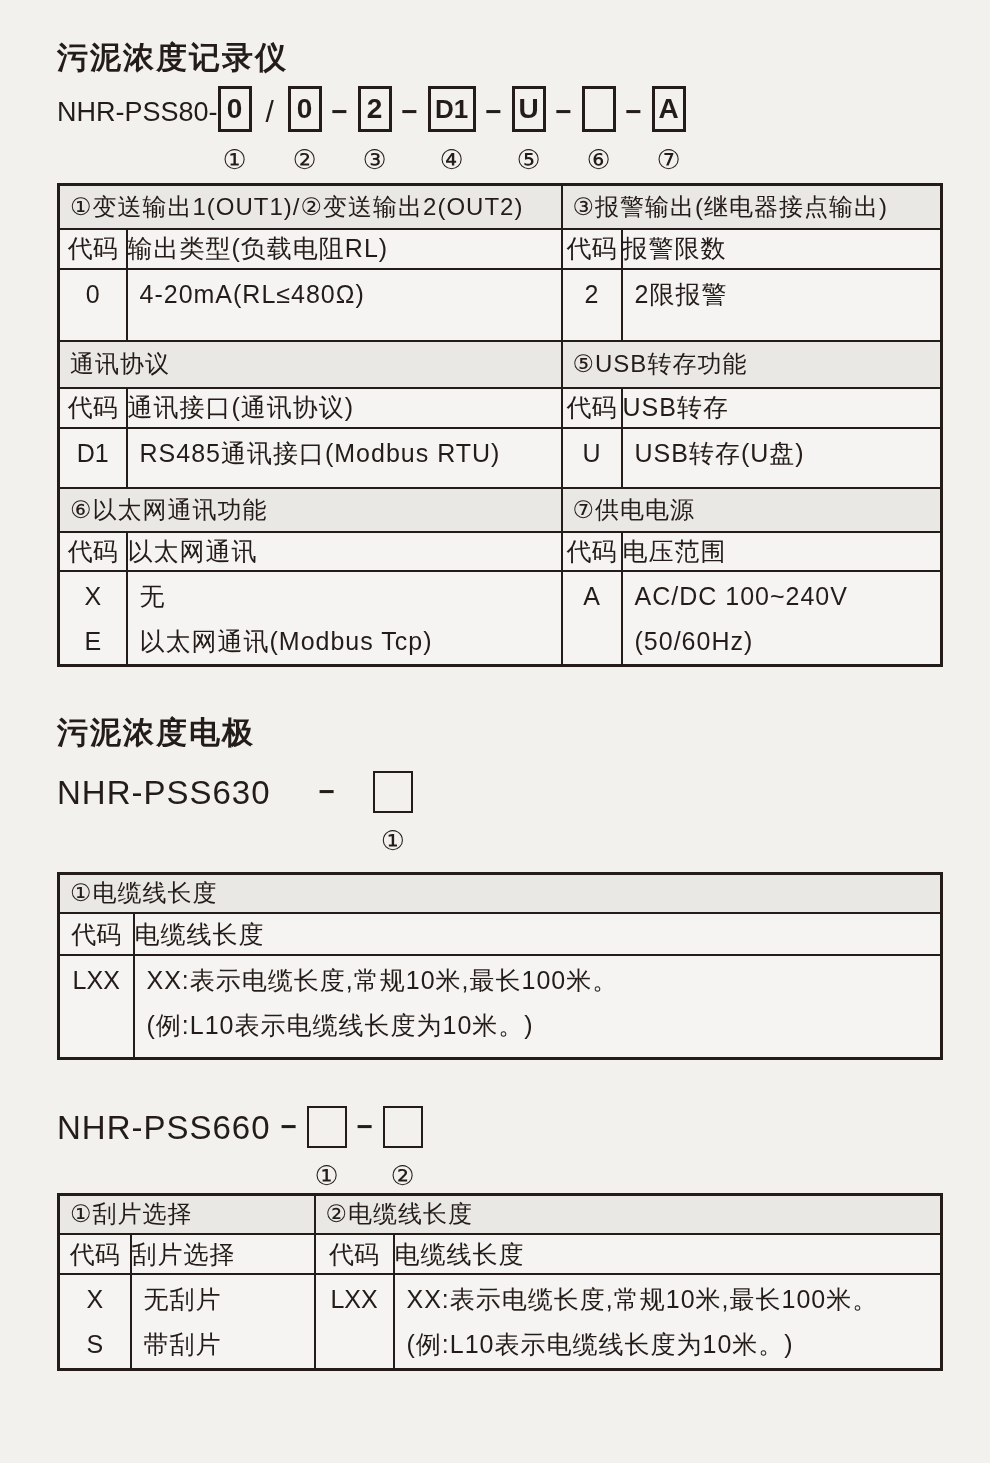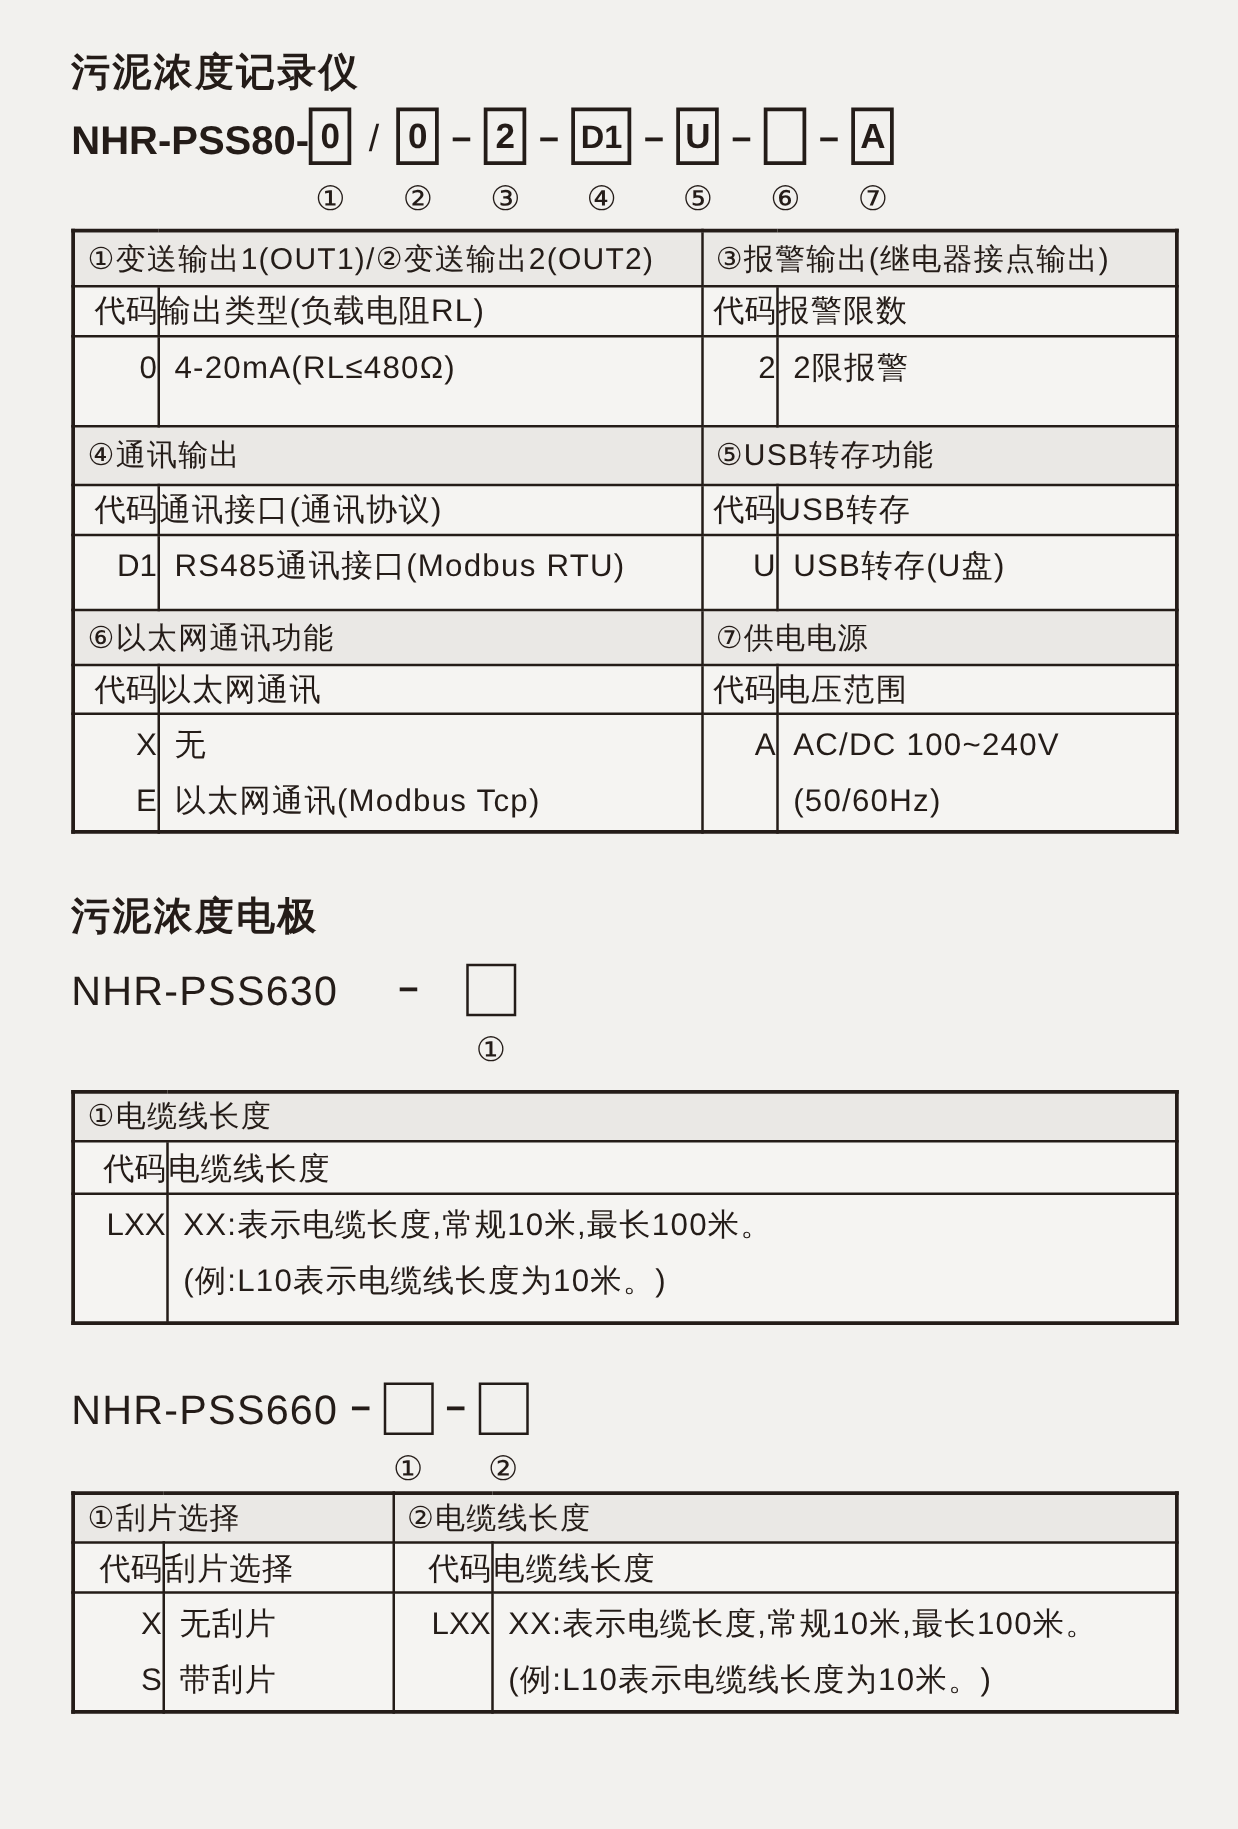--- a/index.html
+++ b/index.html
@@ -13,21 +13,21 @@
   .page{padding:36px 50px 0 57px;}
 
   
   .sec-title{
     font-size:31px;font-weight:bold;line-height:44px;margin:0;
     letter-spacing:2px;
   }
 
   
   .model-line{display:flex;align-items:flex-start;margin-top:6px;}
-  .model-prefix{font-size:32px;font-weight:bold;line-height:52px;letter-spacing:0;white-space:pre;}
+  .model-prefix{font-size:27px;font-weight:normal;line-height:52px;letter-spacing:0;white-space:pre;}
   .model-prefix.light{font-weight:normal;font-size:33px;line-height:44px;letter-spacing:1px;}
   .sep{font-size:28px;font-weight:bold;line-height:52px;min-width:36px;text-align:center;}
   .sep.slash{font-weight:normal;font-size:30px;}
   .sep.thin{line-height:42px;}
   .unit{display:flex;flex-direction:column;align-items:center;row-gap:13px;}
   .cbox{
     width:34px;height:46px;border:3px solid #241c18;box-sizing:border-box;
     display:flex;align-items:center;justify-content:center;
     font-size:28px;font-weight:bold;background:transparent;
   }
@@ -40,21 +40,21 @@
     border-collapse:collapse;table-layout:fixed;
     width:883px;background:#f5f4f2;
     border:3px solid #241c18;
   }
   table.sel td{border:2px solid #241c18;font-size:25px;overflow:hidden;}
   tr.hd td{
     background:#eae8e5;font-size:24px;font-weight:normal;
     padding:0 0 0 10px;letter-spacing:1px;
   }
   tr.sub td{padding:0;}
-  td.code{text-align:right;padding:0;}
+  td.code{text-align:center;padding:0;}
   td.desc{padding:12px 0 0 12px;letter-spacing:1px;}
   tr.data td{vertical-align:top;}
   tr.data td .ln{line-height:45px;letter-spacing:1px;}
   tr.data td.code .ln{letter-spacing:0;}
   tr.data td{padding-top:2px;}
   .note{font-size:22px;font-weight:bold;margin-top:14px;letter-spacing:1px;}
 
   
   tr.h44{height:44px;} tr.h47{height:47px;} tr.h40{height:40px;} tr.h39{height:39px;}
   tr.d72{height:72px;} tr.d60{height:60px;} tr.d91{height:91px;}
@@ -140,21 +140,21 @@
           </td>
       <td class="code">
             <div class="ln">2</div>
           </td>
       <td class="desc">
             <div class="ln">2限报警</div>
           </td>
     </tr>
 
     <tr class="hd h47">
-      <td colspan="2">④通讯输出</td>
+      <td colspan="2">通讯协议</td>
       <td colspan="2">⑤USB转存功能</td>
     </tr>
     <tr class="sub h40">
       <td class="code">代码</td>
       <td class="desc">通讯接口(通讯协议)</td>
       <td class="code">代码</td>
       <td class="desc">USB转存</td>
     </tr>
     <tr class="data d60">
       <td class="code">

